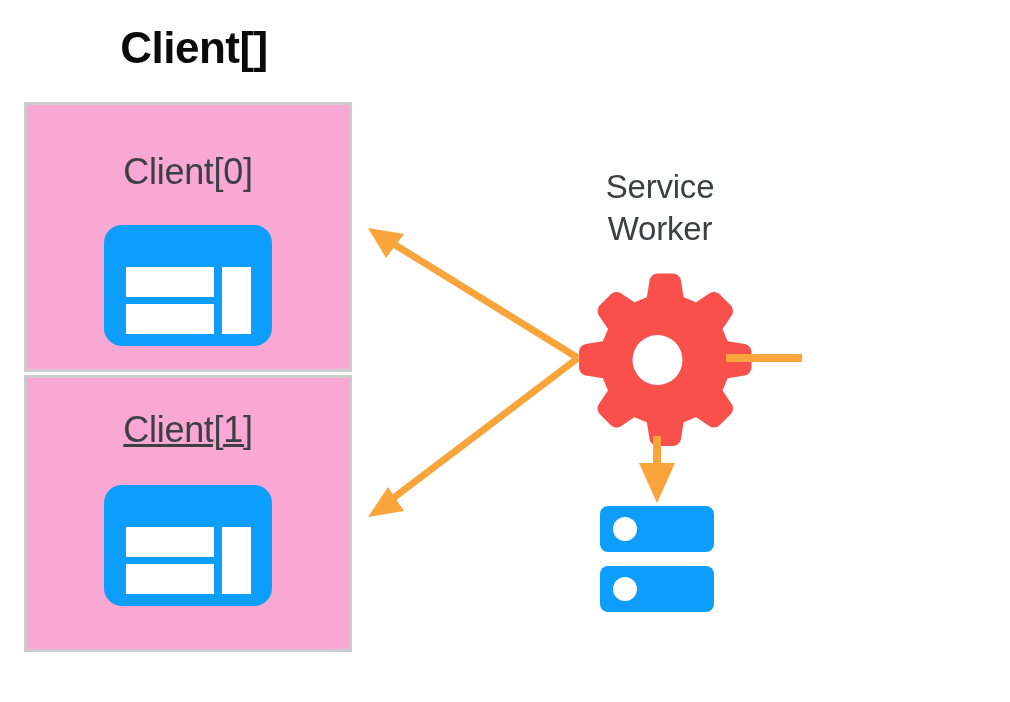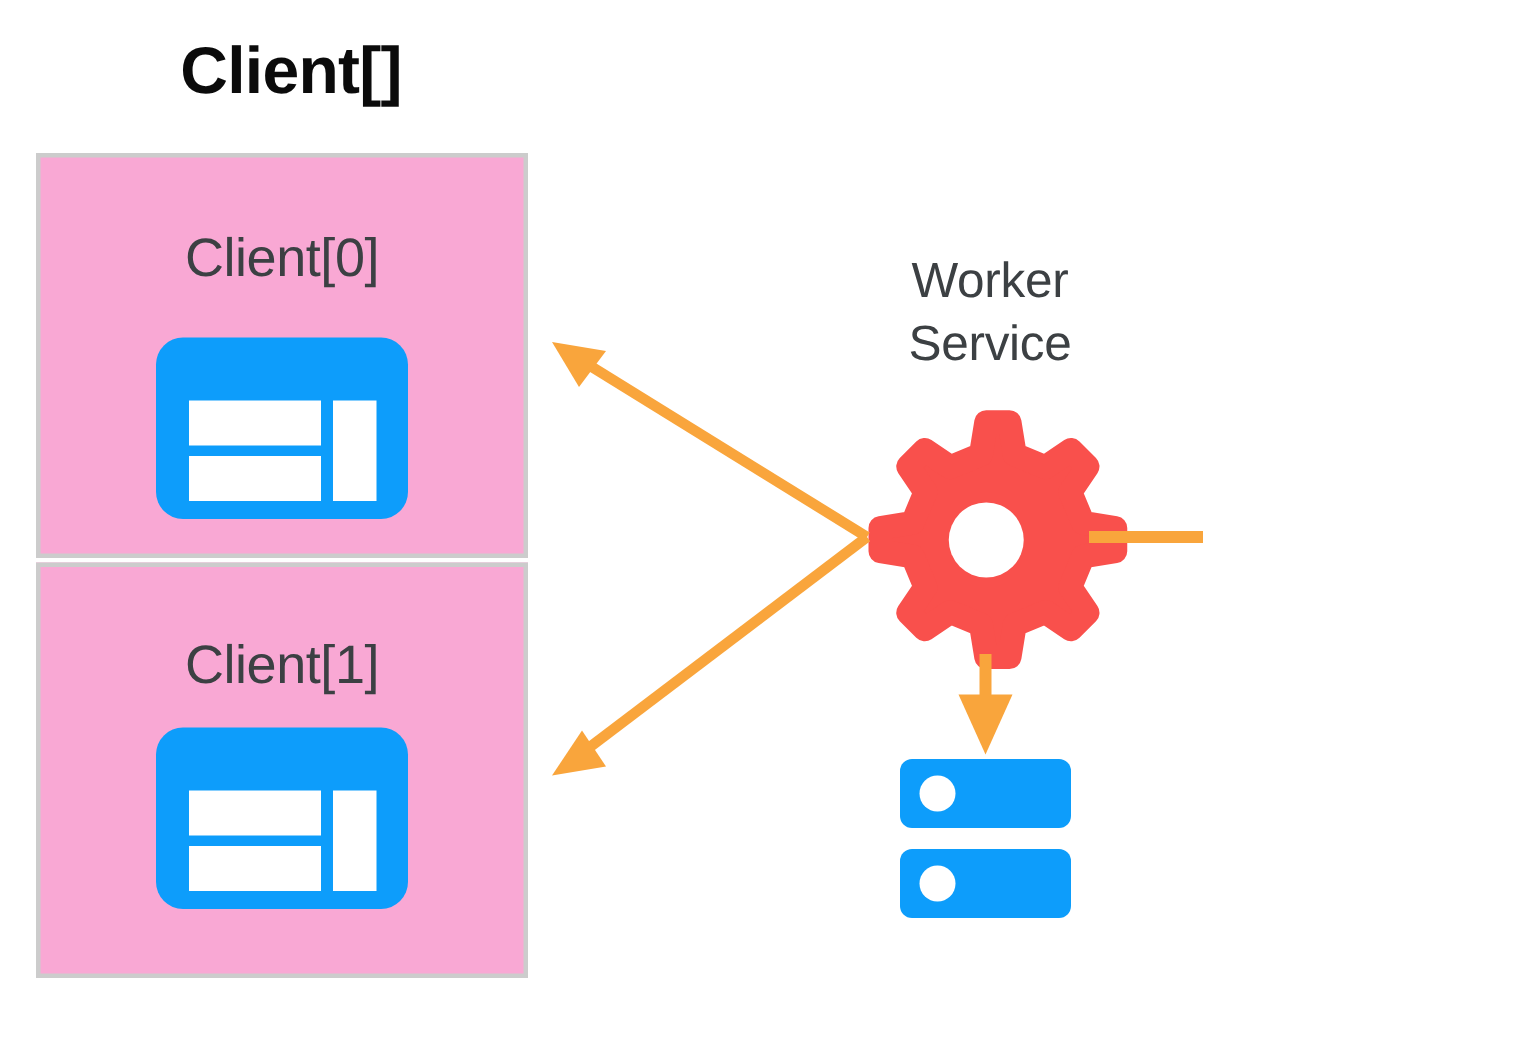--- a/index.html
+++ b/index.html
@@ -50,21 +50,21 @@
     left: 0;
     width: 100%;
     text-align: center;
     font-size: 36px;
     font-weight: 400;
     color: #3c4043;
     letter-spacing: -0.3px;
     white-space: nowrap;
   }
   #client-label-0 { top: 46px; }
-  #client-label-1 { top: 44px; }
+  #client-label-1 { top: 31px; text-decoration: underline; }
 
   
   .browser-icon {
     position: absolute;
     width: 168px;
     height: 121px;
     left: 50%;
     margin-left: -84px;
     background: #0d9dfb;
     border-radius: 18px;
@@ -163,22 +163,22 @@
   <div class="client-box" id="client-box-1">
     <div class="client-label" id="client-label-1">Client[1]</div>
     <div class="browser-icon" id="browser-icon-1">
       <div class="browser-pane pane-left-top"></div>
       <div class="browser-pane pane-left-bottom"></div>
       <div class="browser-pane pane-right"></div>
     </div>
   </div>
 
   <div id="sw-label">
+    <span class="sw-line">Service</span>
     <span class="sw-line">Worker</span>
-    <span class="sw-line">Service</span>
   </div>
 
   <div id="db-icon">
     <div class="db-row" id="db-row-top">
       <div class="db-dot"></div>
     </div>
     <div class="db-row" id="db-row-bottom">
       <div class="db-dot"></div>
     </div>
   </div>

